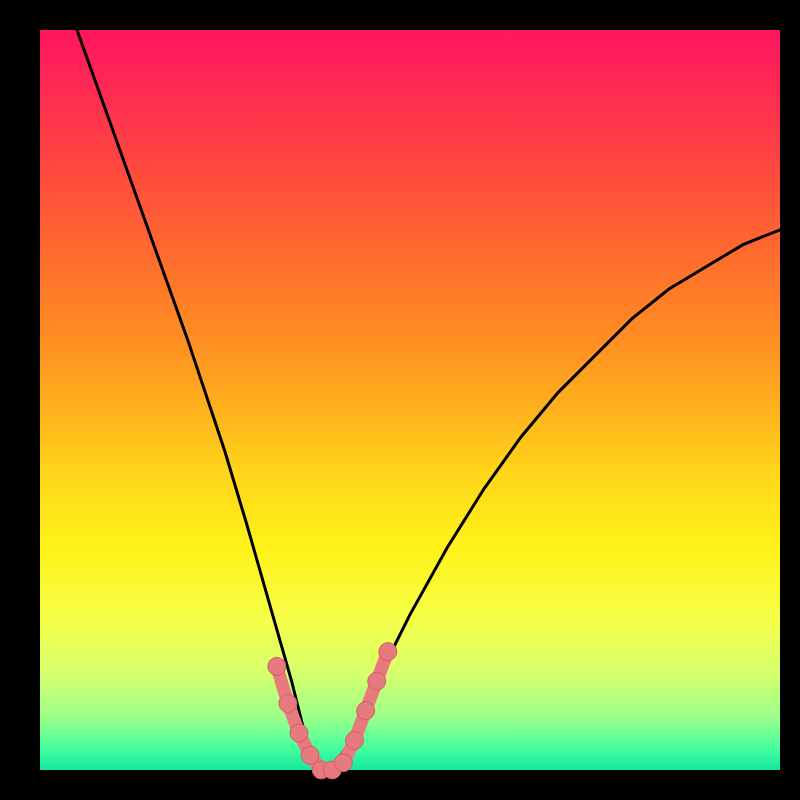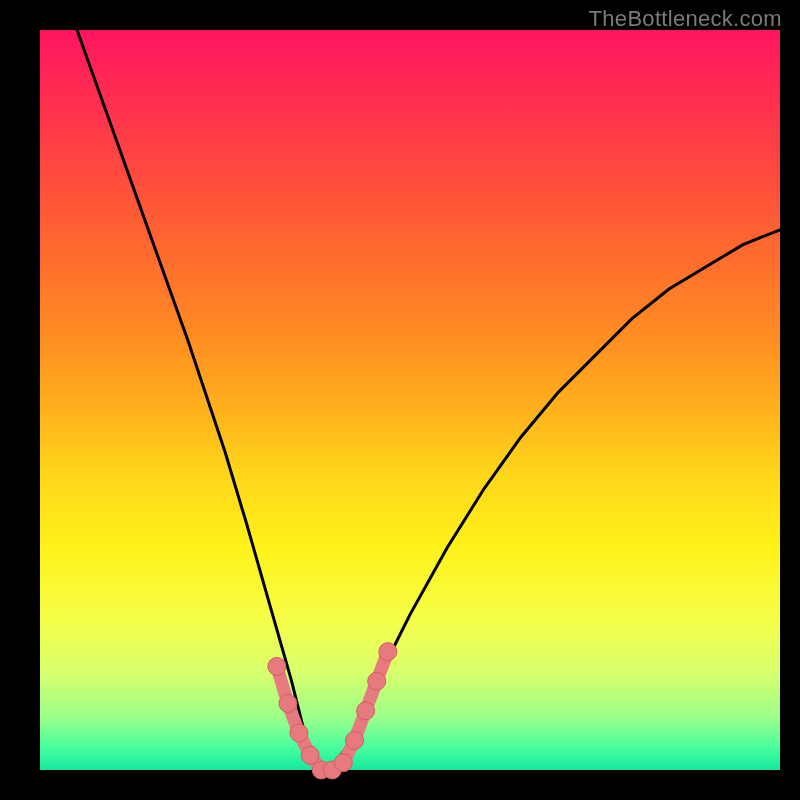--- a/index.html
+++ b/index.html
@@ -62,21 +62,20 @@
     overflow: visible;
   }
 </style>
 </head>
 <body>
 
 <div class="frame">
 
   <div class="plot-area"></div>
 
-  <div class="watermark">TheBottleneck.com</div>
 
   <svg class="overlay" viewBox="0 0 740 740" preserveAspectRatio="none">
     <g id="curve-group">
         <path d="M37.00 0.00 L74.00 103.60 L111.00 207.20 L148.00 310.80 L185.00 421.80 L207.20 495.80 L222.00 547.60 L236.80 599.40 L251.60 651.20 L259.00 680.80 L266.40 710.40 L273.80 732.60 L281.20 740.00 L288.60 740.00 L296.00 732.60 L310.80 710.40 L325.60 673.40 L347.80 629.00 L370.00 584.60 L407.00 518.00 L444.00 458.80 L481.00 407.00 L518.00 362.60 L555.00 325.60 L592.00 288.60 L629.00 259.00 L666.00 236.80 L703.00 214.60 L740.00 199.80" fill="none" stroke="#000000" stroke-width="3" stroke-linecap="round"></path>
       </g>
     <g id="markers-line-group">
         <path d="M236.80 636.40 L247.90 673.40 L259.00 703.00 L270.10 725.20 L281.20 740.00 L292.30 740.00 L303.40 732.60 L314.50 710.40 L325.60 680.80 L336.70 651.20 L347.80 621.60" fill="none" stroke="#e77a7f" stroke-width="13" stroke-linecap="round" stroke-linejoin="round"></path>
       </g>
     <g id="markers-group">
         <circle cx="236.80" cy="636.40" r="9" fill="#e77a7f" stroke="#d25d62" stroke-width="1"></circle>

